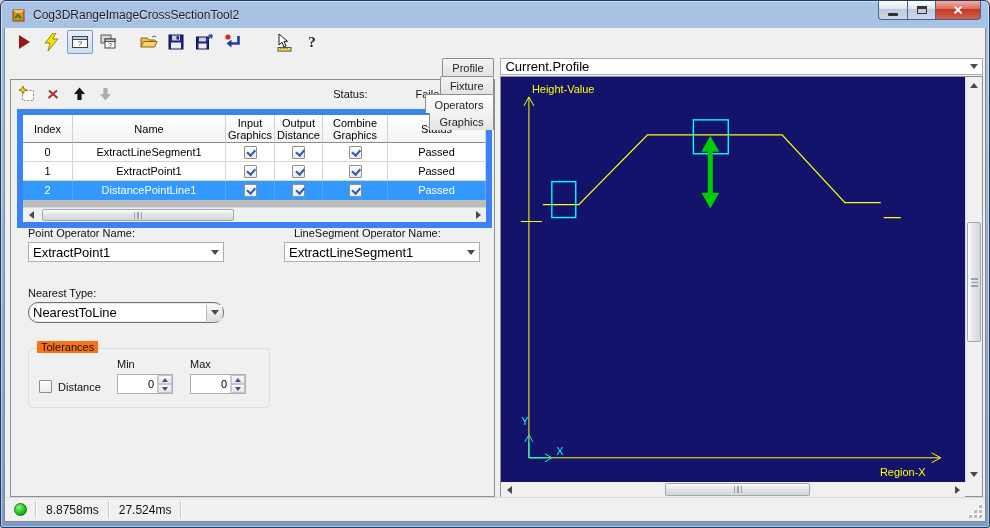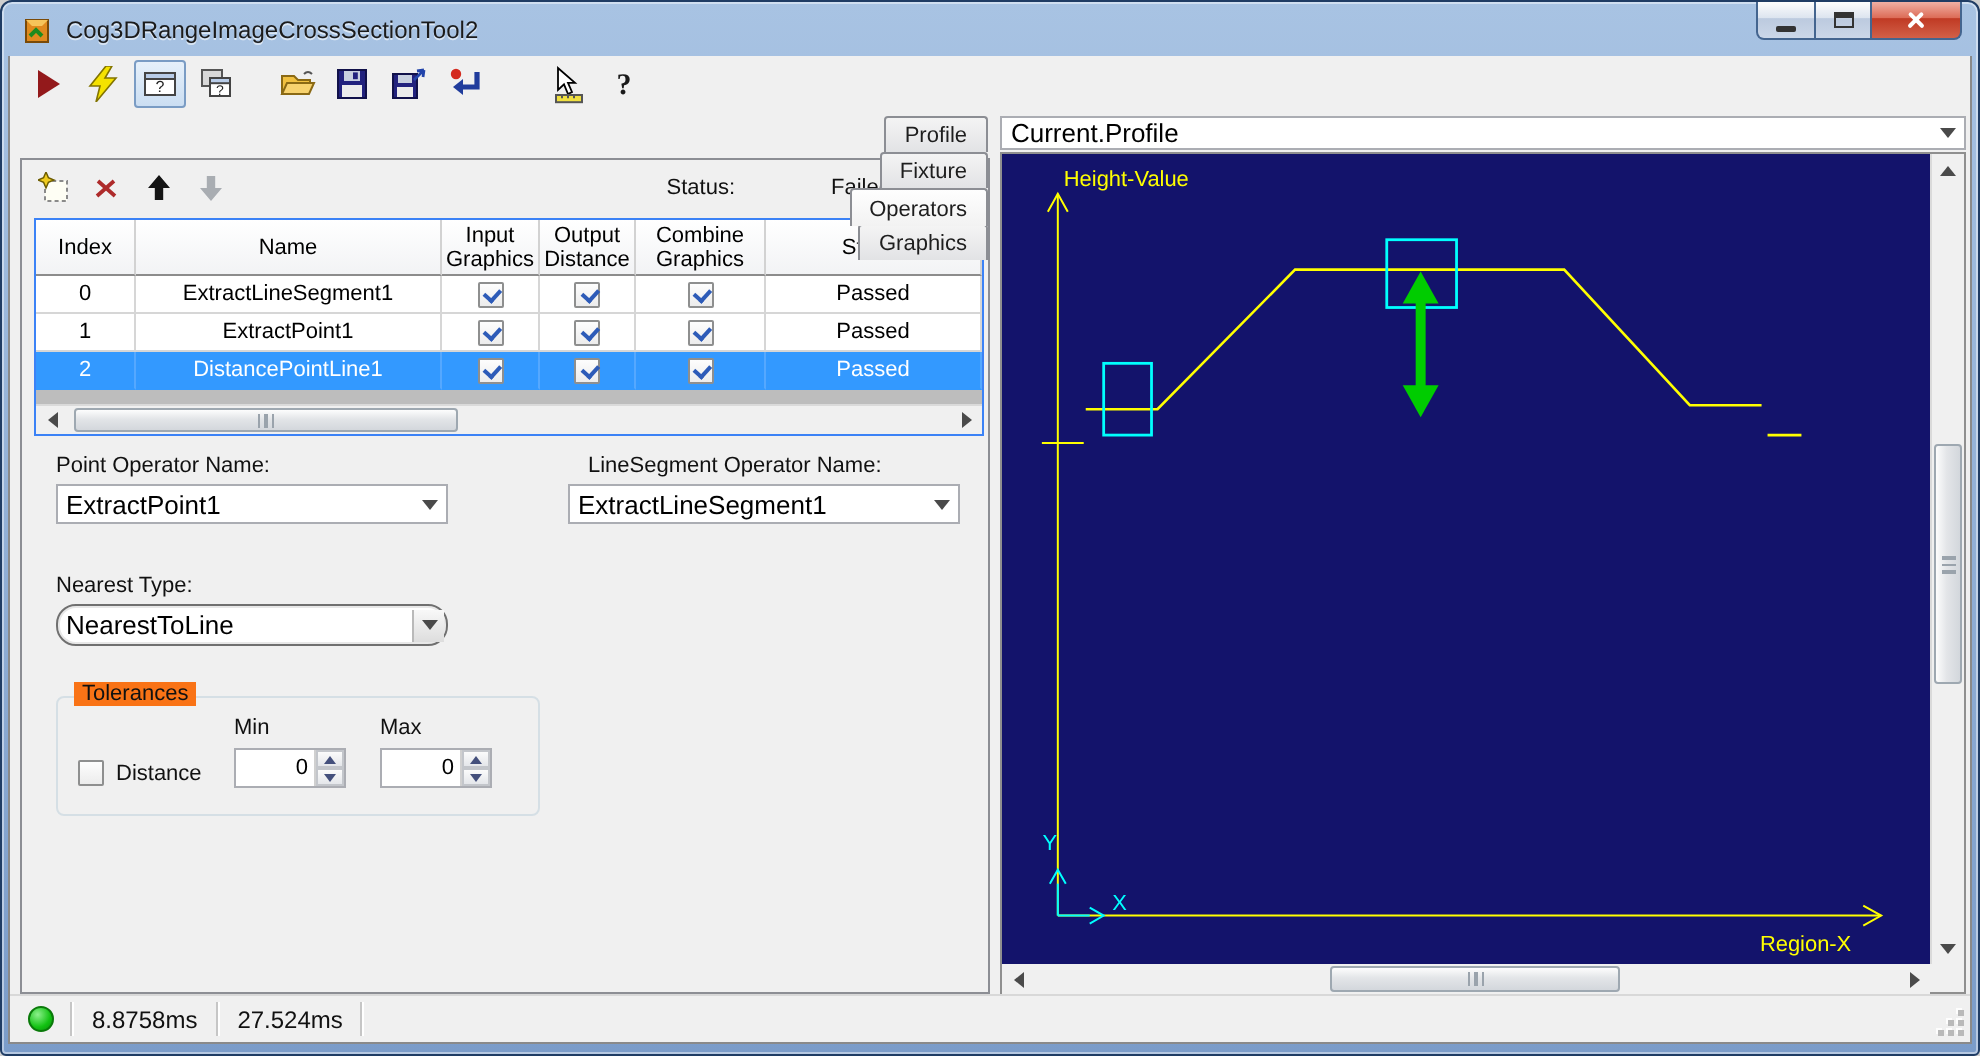--- a/index.html
+++ b/index.html
@@ -50,21 +50,21 @@
   .tab.active{ background:linear-gradient(#FEFEFE,#F2F2F2); height:21px; padding-top:4px; margin-bottom:-1px; position:relative; z-index:3;}
   .tabpage{ flex:1; border:1px solid #8C8E94; background:#F0F0F0; position:relative; }
 
   
   .subtoolbar{ height:26px; display:flex; align-items:center; padding:2px 0 0 6px; gap:6px; }
   .sbtn{ width:20px; height:20px; display:flex; align-items:center; justify-content:center; }
   .status-label{ font-size:11px; color:#111; margin-left:auto; }
   .status-value{ font-size:11px; color:#111; width:120px; padding-left:42px; }
 
   
-  .grid{ position:absolute; left:6px; top:29px; width:475px; border:1px solid #3b82f6; background:#BDBDBD; }
+  .grid{ position:absolute; left:6px; top:29px; width:475px; border:6px solid #3b82f6; background:#BDBDBD; }
   .grid-head{ display:flex; height:28px; }
   .hcell{ background:linear-gradient(#FFFFFF,#F2F3F5); border-right:1px solid #D2D2D2; border-bottom:1px solid #8C8C8C;
           font-size:11px; color:#000; display:flex; align-items:center; justify-content:center; text-align:center; line-height:12px; }
   .grid-row{ display:flex; height:19px; background:#fff; }
   .grid-row.selected .gcell{ background:#3399FF; color:#fff; border-right-color:#55A8FF; border-bottom-color:#3399FF; }
   .gcell{ border-right:1px solid #D6D6D6; border-bottom:1px solid #D6D6D6; font-size:11px; color:#000;
           display:flex; align-items:center; justify-content:center; background:#fff; }
   .c-index{ width:50px; } .c-name{ width:153px; } .c-in{ width:49px; } .c-out{ width:48px; } .c-comb{ width:65px; } .c-status{ flex:1; }
   .grid-filler{ height:7px; background:#BDBDBD; }
   .checkbox{ width:13px; height:13px; border:1px solid #8E8F8F; background:linear-gradient(#FDFDFD,#ECECEC); position:relative; border-radius:1px;}

